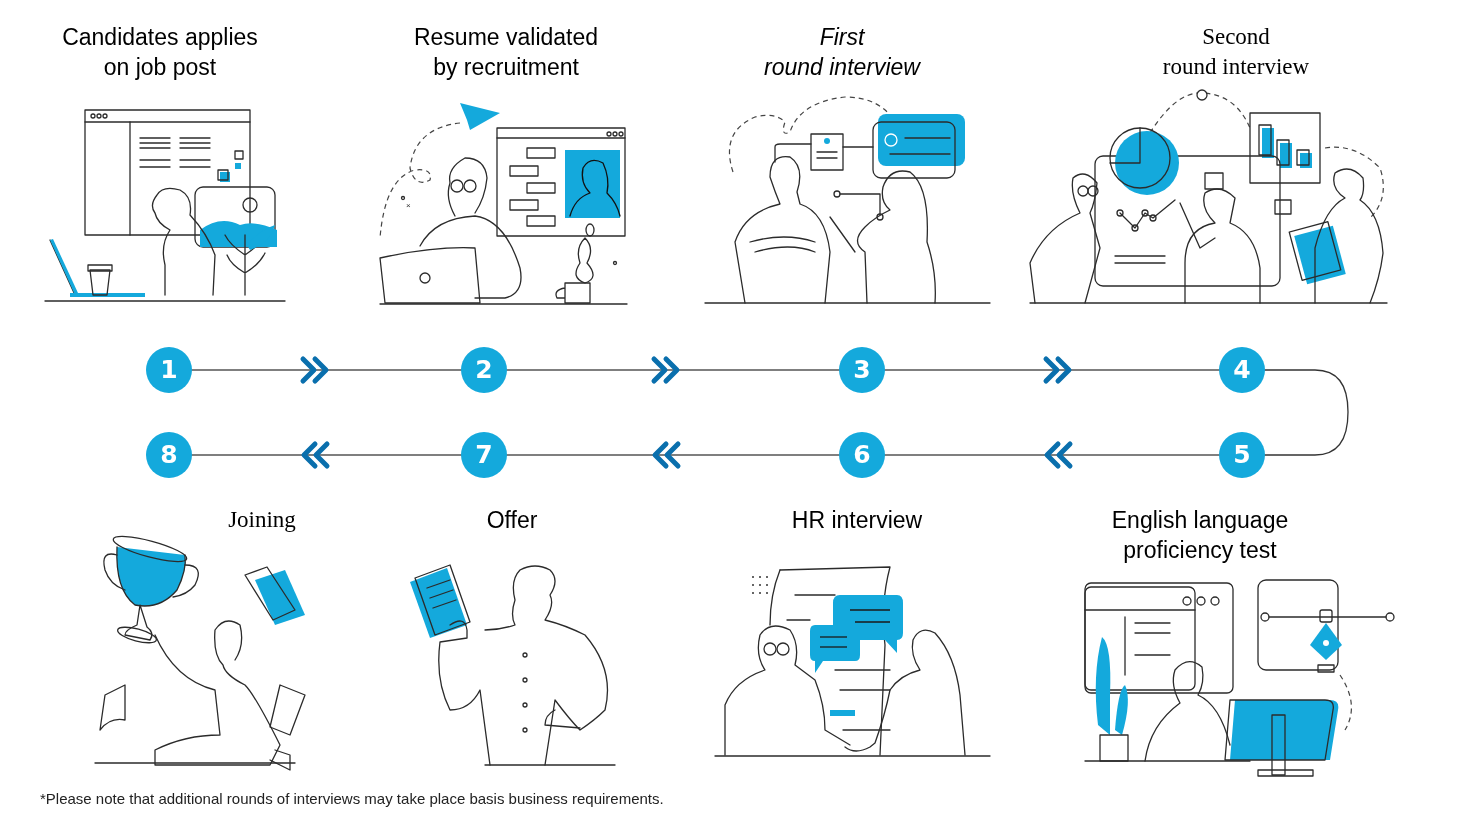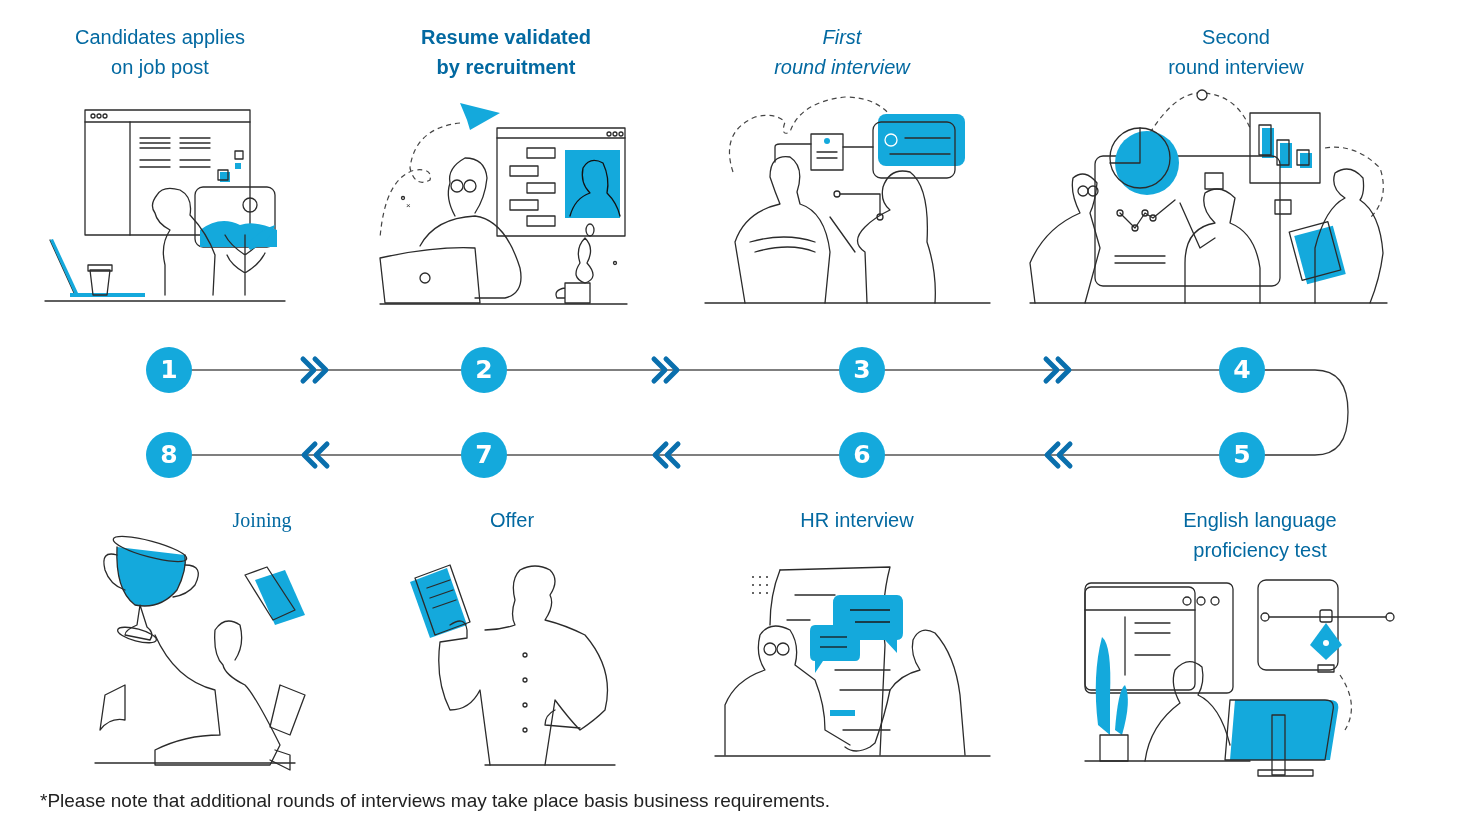--- a/index.html
+++ b/index.html
@@ -1,41 +1,41 @@
 <!DOCTYPE html>
 <html><head>
 <meta charset="utf-8">
 <style>
   html, body { margin:0; padding:0; background:#ffffff; }
   body { width:1460px; height:835px; position:relative; overflow:hidden;
          font-family:"Liberation Sans", sans-serif; color:#1a1a1a; }
-  .title { position:absolute; text-align:center; font-size:20px; line-height:30px; color:#0369a1; white-space:pre-line; transform:translateX(-50%); }
+  .title { position:absolute; text-align:center; font-size:23px; line-height:30px; color:#000000; white-space:pre-line; transform:translateX(-50%); }
   .illus { position:absolute; }
   .illus svg { width:100%; height:100%; overflow:visible; }
   #timeline { position:absolute; left:0; top:0; width:1460px; height:835px; pointer-events:none; }
   .node { position:absolute; width:46px; height:46px; border-radius:50%; background:#14a9dc;
           color:#fff; font-weight:bold; font-size:25px; line-height:46px; text-align:center;
           transform:translate(-50%,-50%); font-family:"DejaVu Sans", sans-serif; }
-  .footnote { position:absolute; left:40px; top:790px; font-size:19px; color:#222; }
+  .footnote { position:absolute; left:40px; top:790px; font-size:15px; color:#222; }
   .ln { fill:none; stroke:#2b2b2b; stroke-width:1.3; stroke-linecap:round; stroke-linejoin:round; }
   .bl { fill:#14a9dc; }
   .dash { fill:none; stroke:#444; stroke-width:1.2; stroke-dasharray:5 4; }
 </style>
 </head>
 <body>
 
 <div class="title" style="left:160px; top:22px;">Candidates applies
 on job post</div>
-<div class="title" style="left:506px; top:22px;font-weight:bold;">Resume validated
+<div class="title" style="left:506px; top:22px;">Resume validated
 by recruitment</div>
 <div class="title" style="left:842px; top:22px;font-style:italic;">First
 round interview</div>
-<div class="title" style="left:1236px; top:22px;">Second
+<div class="title" style="left:1236px; top:22px;font-family:Liberation Serif, serif;">Second
 round interview</div>
-<div class="title" style="left:1260px; top:505px;">English language
+<div class="title" style="left:1200px; top:505px;">English language
 proficiency test</div>
 <div class="title" style="left:857px; top:505px;">HR interview</div>
 <div class="title" style="left:512px; top:505px;text-align:right;">Offer</div>
 <div class="title" style="left:262px; top:505px;font-family:Liberation Serif, serif;">Joining</div>
 
 <div class="illus" style="left:45px; top:105px; width:240px; height:200px;">
   <svg viewBox="0 0 240 200">
     <rect class="ln" x="40" y="5" width="165" height="125"></rect>
     <line class="ln" x1="40" y1="17" x2="205" y2="17"></line>
     <circle class="ln" cx="48" cy="11" r="2"></circle>

